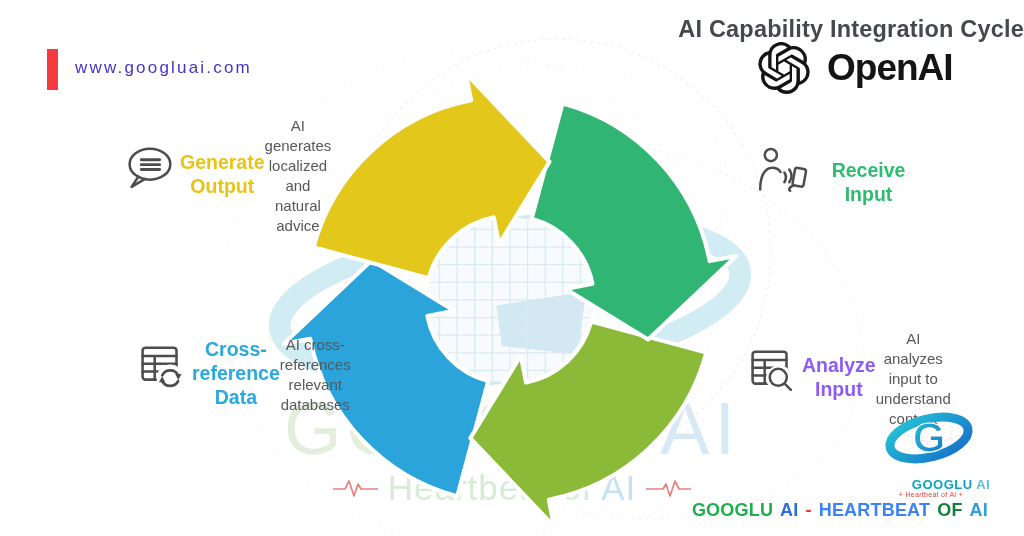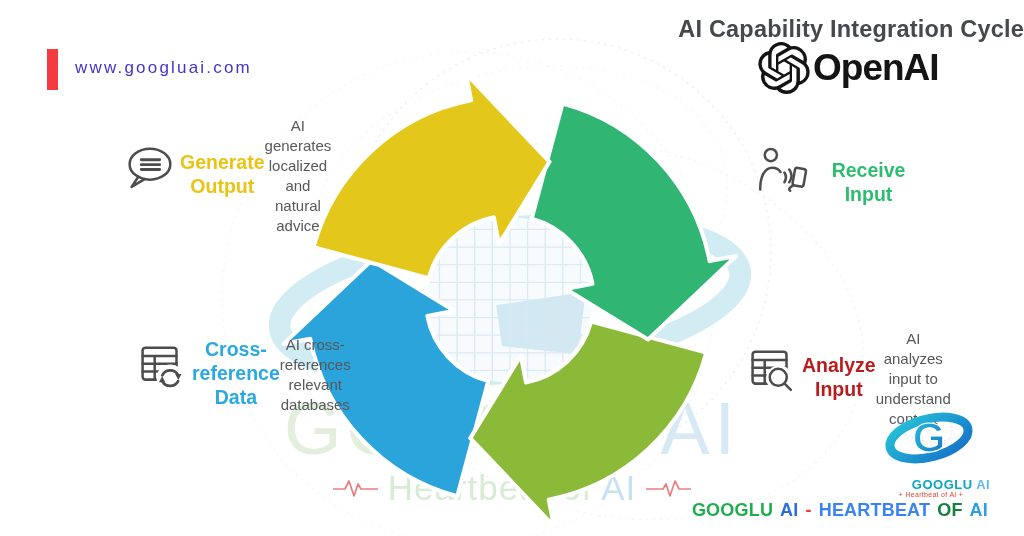--- a/index.html
+++ b/index.html
@@ -7,21 +7,21 @@
         font-family:"Liberation Sans",sans-serif;margin:0 auto;}
   #page *{box-sizing:border-box;}
 
   .title{position:absolute;top:16px;left:0;right:0;text-align:right;
          font-size:23.5px;font-weight:700;color:#45484d;letter-spacing:.2px;}
 
   .red-bar{position:absolute;left:47px;top:49px;width:11px;height:41px;}
   .website{position:absolute;left:75px;top:58px;font-size:17px;font-weight:400;
            letter-spacing:2.2px;cursor:pointer;}
 
-  .openai{position:absolute;left:758px;top:42px;display:flex;align-items:center;gap:3px;}
+  .openai{position:absolute;left:758px;top:42px;display:flex;align-items:center;gap:17px;}
   .openai-word{font-size:37px;font-weight:700;color:#141414;letter-spacing:-1px;}
 
   .step{position:absolute;display:flex;flex-direction:row;align-items:center;text-align:center;}
   .step .icon{display:block;height:62px;}
   .step-title{font-size:19.5px;font-weight:700;line-height:1.24;white-space:pre-line;margin-top:9px;}
   .step-desc{font-size:15px;line-height:1.33;white-space:pre-line;margin-top:13px;color:#56585b;}
 
   .wm-brand{position:absolute;top:386px;left:0;right:0;text-align:center;
             font-size:74px;font-weight:400;letter-spacing:5px;color:#e3eedd;white-space:nowrap;}
   .wm-brand .ai{color:#d6e9f4;}
@@ -161,21 +161,21 @@
   <div class="step" style="left:740px;top:316px;width:185px">
     <span class="icon">
       <svg width="62" height="62" viewBox="0 0 64 64" class="ic">
         <rect x="13" y="11" width="35" height="33" rx="3"></rect>
         <path d="M13 19.5 H48 M25.5 19.5 V44 M13 27.5 H48 M13 35.5 H33"></path>
         <circle cx="40.5" cy="38.5" r="13.5" fill="#fff" stroke="none"></circle>
         <circle cx="39.5" cy="37.5" r="8.8"></circle>
         <path d="M45.8 43.8 L52.5 50.5"></path>
       </svg>
     </span>
-    <div class="step-title" style="color: #b91c1c;">Analyze Input</div>
+    <div class="step-title" style="color: #8b5cf6;">Analyze Input</div>
     <div class="step-desc">AI analyzes input to
 understand context</div>
   </div>
 
   <svg class="glogo-svg" viewBox="0 0 110 80">
     <defs>
       <linearGradient id="glg" x1="0" y1="0" x2="1" y2="1">
         <stop offset="0" stop-color="#25c4d8"></stop>
           <stop offset="1" stop-color="#1670c8"></stop>
       </linearGradient>

